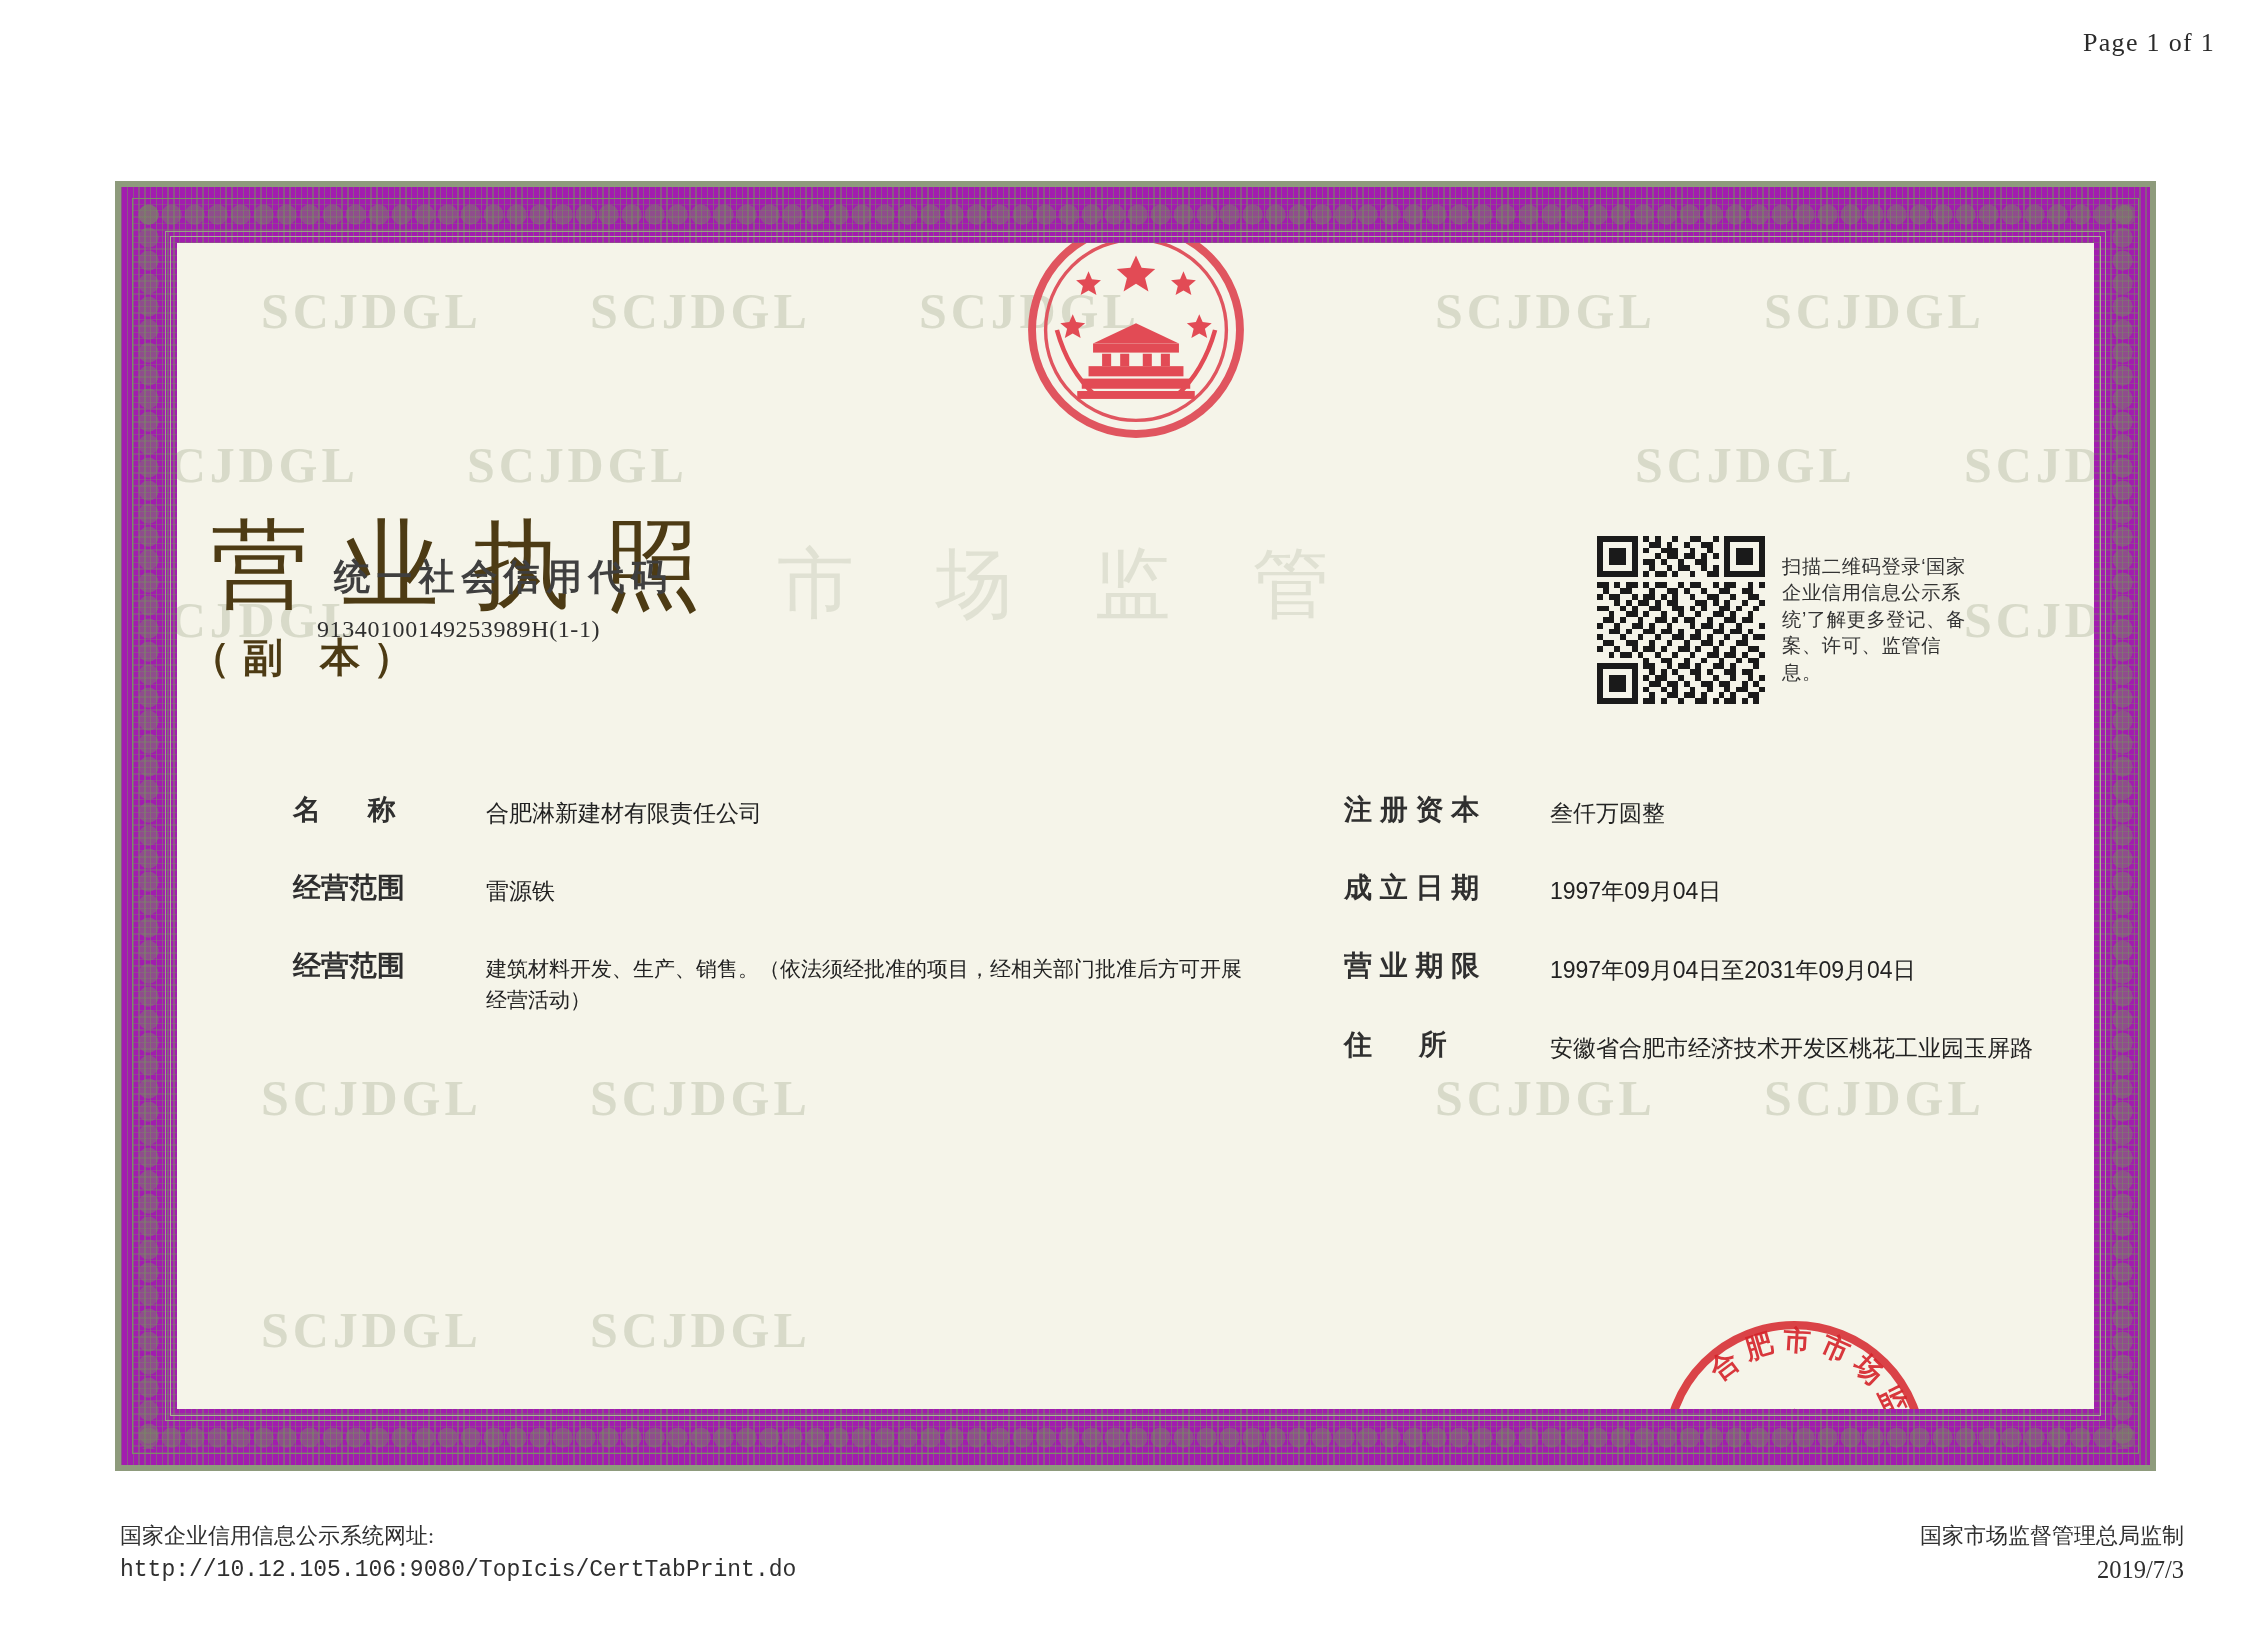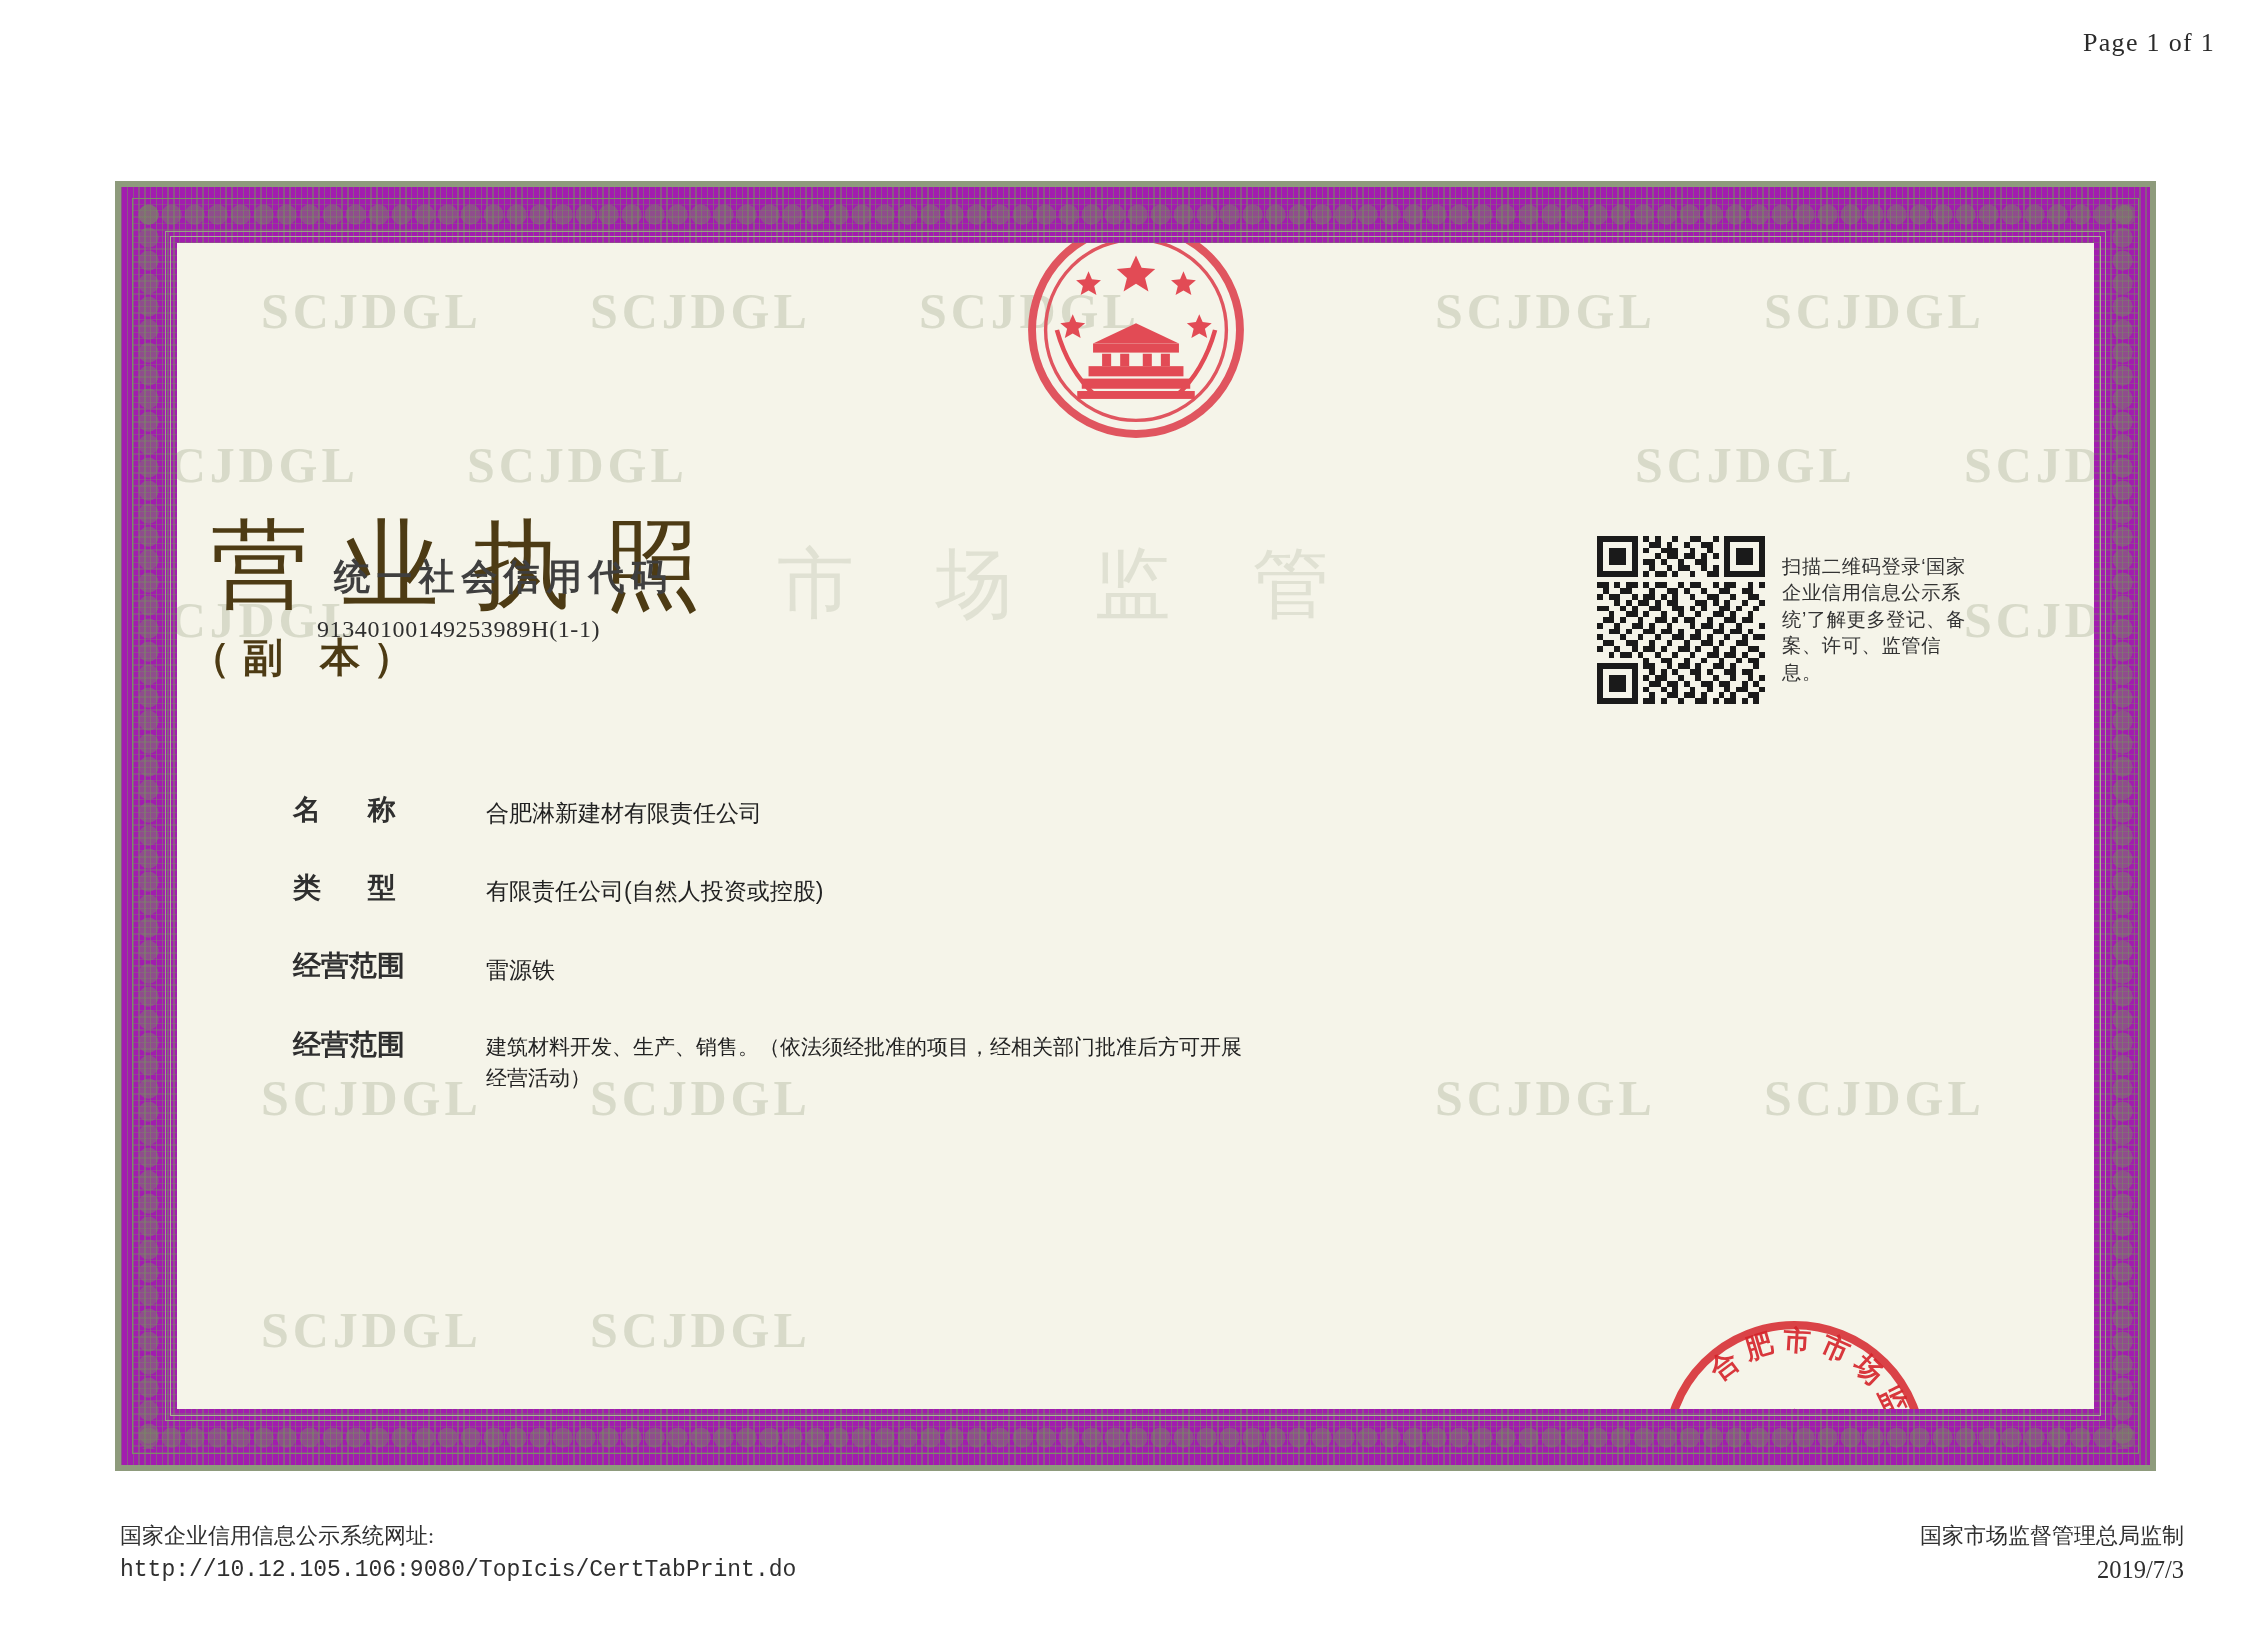--- a/index.html
+++ b/index.html
@@ -601,33 +601,47 @@
       </div>
       <div class="qr-text">扫描二维码登录‘国家企业信用信息公示系统’了解更多登记、备案、许可、监管信息。</div>
     </div>
 
     <div class="fields-left">
       <div class="field">
         <div class="field-label lbl-w-left">名      称</div>
         <div class="field-value">合肥淋新建材有限责任公司</div>
       </div>
       <div class="field">
-        <div class="field-label lbl-w-left">类      型</div>
-        <div class="field-value">有限责任公司(自然人投资或控股)</div>
-      </div>
-      <div class="field">
         <div class="field-label lbl-w-left">经营范围</div>
         <div class="field-value">雷源铁</div>
       </div>
       <div class="field">
         <div class="field-label lbl-w-left">经营范围</div>
         <div class="field-value small" style="width:761px;">建筑材料开发、生产、销售。（依法须经批准的项目，经相关部门批准后方可开展经营活动）</div>
       </div>
     </div>
 
+    <div class="fields-right">
+      <div class="field">
+        <div class="field-label lbl-w-right">注 册 资 本</div>
+        <div class="field-value">叁仟万圆整</div>
+      </div>
+      <div class="field">
+        <div class="field-label lbl-w-right">成 立 日 期</div>
+        <div class="field-value">1997年09月04日</div>
+      </div>
+      <div class="field">
+        <div class="field-label lbl-w-right">营 业 期 限</div>
+        <div class="field-value">1997年09月04日至2031年09月04日</div>
+      </div>
+      <div class="field">
+        <div class="field-label lbl-w-right">住      所</div>
+        <div class="field-value" style="width:516px;">安徽省合肥市经济技术开发区桃花工业园玉屏路</div>
+      </div>
+    </div>
 
     <div class="seal">
       <svg viewBox="0 0 200 200" width="277" height="277" aria-hidden="true">
         <defs>
           <path id="sealArc" d="M 100,100 m -74,0 a 74,74 0 1,1 148,0 a 74,74 0 1,1 -148,0"></path>
         </defs>
         <circle cx="100" cy="100" r="92" fill="none" stroke="#d5232a" stroke-width="6" opacity="0.85"></circle>
         <g fill="#d5232a" opacity="0.9">
           <path d="M100 68 l7.6 23.4 24.6 0 -19.9 14.5 7.6 23.4 -19.9 -14.5 -19.9 14.5 7.6 -23.4 -19.9 -14.5 24.6 0z"></path>
         </g>

